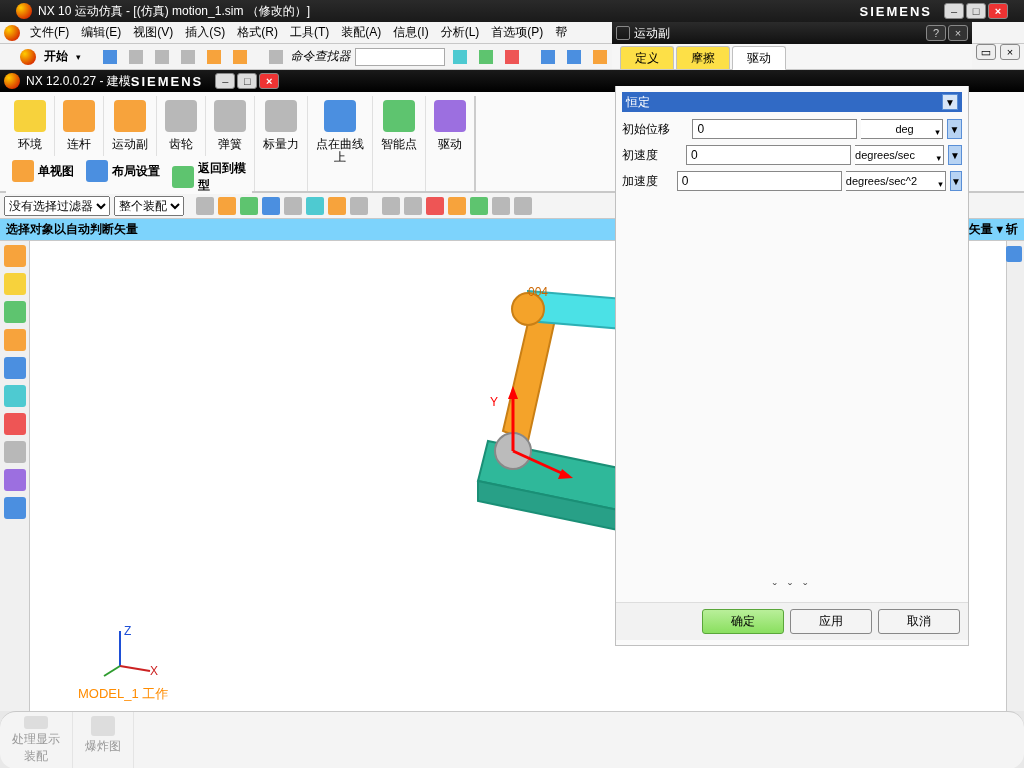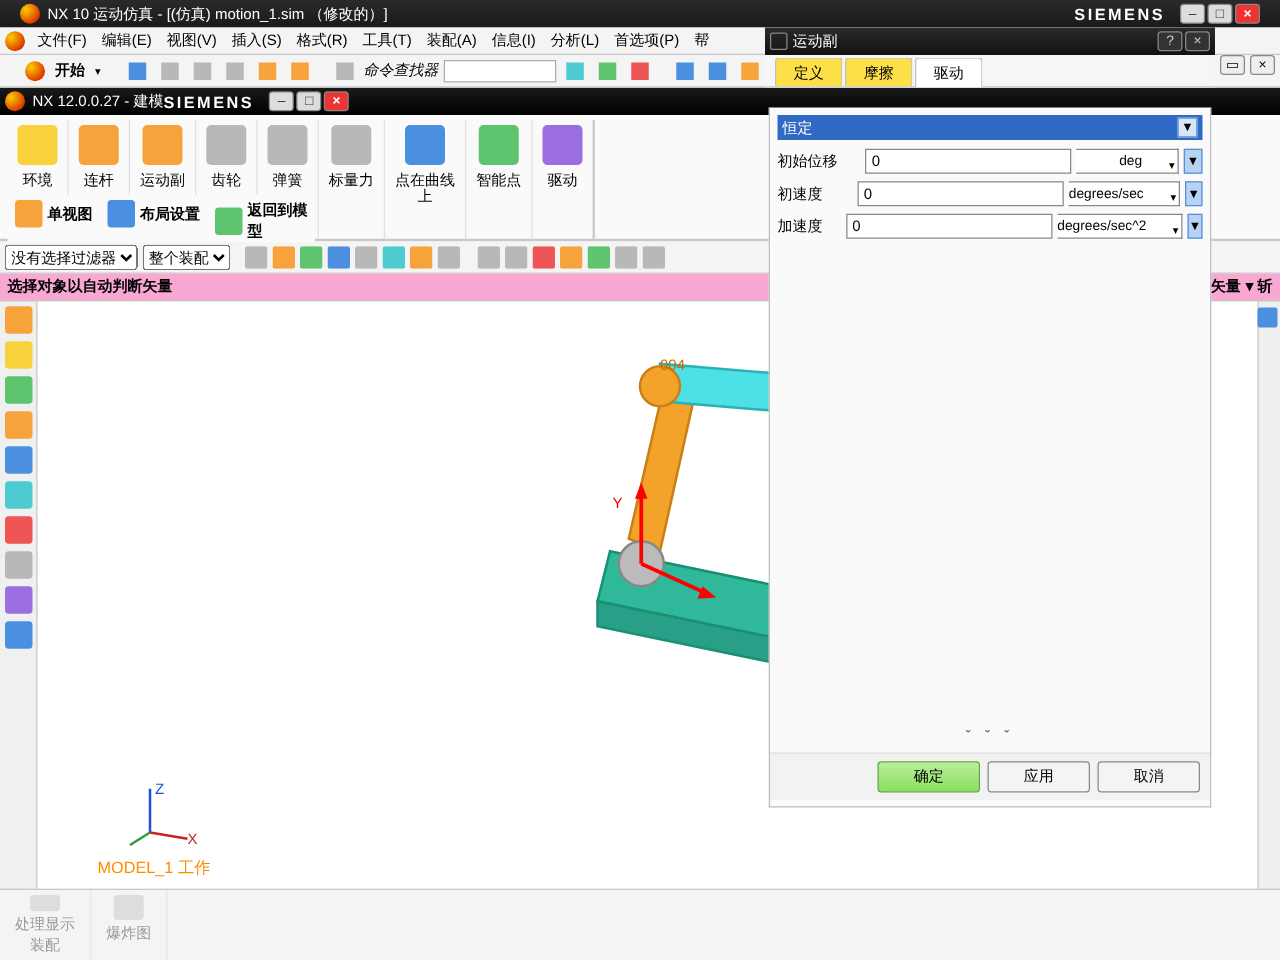--- a/index.html
+++ b/index.html
@@ -39,38 +39,38 @@
 .rsmall-col { display:flex; flex-direction:column; gap:6px; padding: 4px 6px 0 6px; border-right:1px solid #e0e0e0; }
 .rsmall { display:flex; align-items:center; gap:4px; cursor:pointer;font-weight:bold; }
 .rsmall .si { width:22px; height:22px; border-radius:3px; }
 
 
 .selbar { background: #f4f4f4; height: 26px; border-bottom: 1px solid #c8c8c8; display:flex; align-items:center; padding: 0 4px; gap:4px; }
 .selbar select { height: 20px; font-size: 12px; }
 .selbar .tico2 { width:18px; height:18px; border:1px solid transparent; border-radius:2px; }
 
 
-.promptbar { background: #f9a8d4; height: 22px; border-bottom: 1px solid #c8c8c8; display:flex; align-items:center; padding: 0 6px; font-weight: bold; }
+.promptbar { background: #7dd3fc; height: 22px; border-bottom: 1px solid #c8c8c8; display:flex; align-items:center; padding: 0 6px; font-weight: bold; }
 .promptbar .gap { flex:1; }
 
 
 .main { display:flex; height: calc(768px - 22px - 22px - 26px - 22px - 100px - 26px - 22px - 58px); background: #808080; }
 .left-strip { width: 30px; background: #f0f0f0; border-right: 1px solid #c8c8c8; display:flex; flex-direction:column; align-items:center; padding-top:4px; gap:6px; }
 .left-strip .lb { width:22px; height:22px; border-radius:3px; cursor:pointer; }
 .view { flex:1; background: linear-gradient(#fff,#fff); position:relative; overflow:hidden; }
 
 
 .model-label { position:absolute; left:48px; bottom:8px; color:#ff8c00; font-size:13px; }
 .triad { position:absolute; left:70px; bottom:30px; }
 
 
 .rscroll { width: 18px; background:#efefef; border-left:1px solid #c8c8c8; }
 
 
-.bottom-tabs { height: 58px; background:#f4f4f4; border-top:1px solid #c8c8c8; display:flex; }
+.bottom-tabs { height: 58px; background:#f4f4f4; border-top:1px solid #c8c8c8; display:flex;border-radius:16px; }
 .btab { padding:4px 12px; color:#999; display:flex; flex-direction:column; align-items:center; gap:2px; border-right:1px solid #e4e4e4; }
 .btab .bi { width:24px; height:20px; background:#ddd; border-radius:3px; }
 
 
 .panel-header { position:absolute; top:22px; left:612px; width:360px; height:22px; background: linear-gradient(#2b2b2b,#111); color:#fff; display:flex; align-items:center; padding:0 4px; }
 .panel-header .gear { width:14px; height:14px; border:1px solid #888; border-radius:2px; margin-right:4px; display:inline-block; }
 .panel-header .sp { flex:1; }
 .panel-tabs { position:absolute; top:44px; left:612px; width:360px; height:26px; background:#f6f6f6; border-bottom:1px solid #c8c8c8; display:flex; align-items:end; padding-left:8px; gap:2px; }
 .panel-tabs .ptab { padding:3px 14px 2px; border:1px solid #c0c0c0; border-bottom:none; background:#fde047; border-radius:3px 3px 0 0; cursor:pointer; font-size:12px; }
 .panel-tabs .ptab.active { background:#fff; font-weight:normal; border-bottom:1px solid #fff; position:relative; top:1px; }

